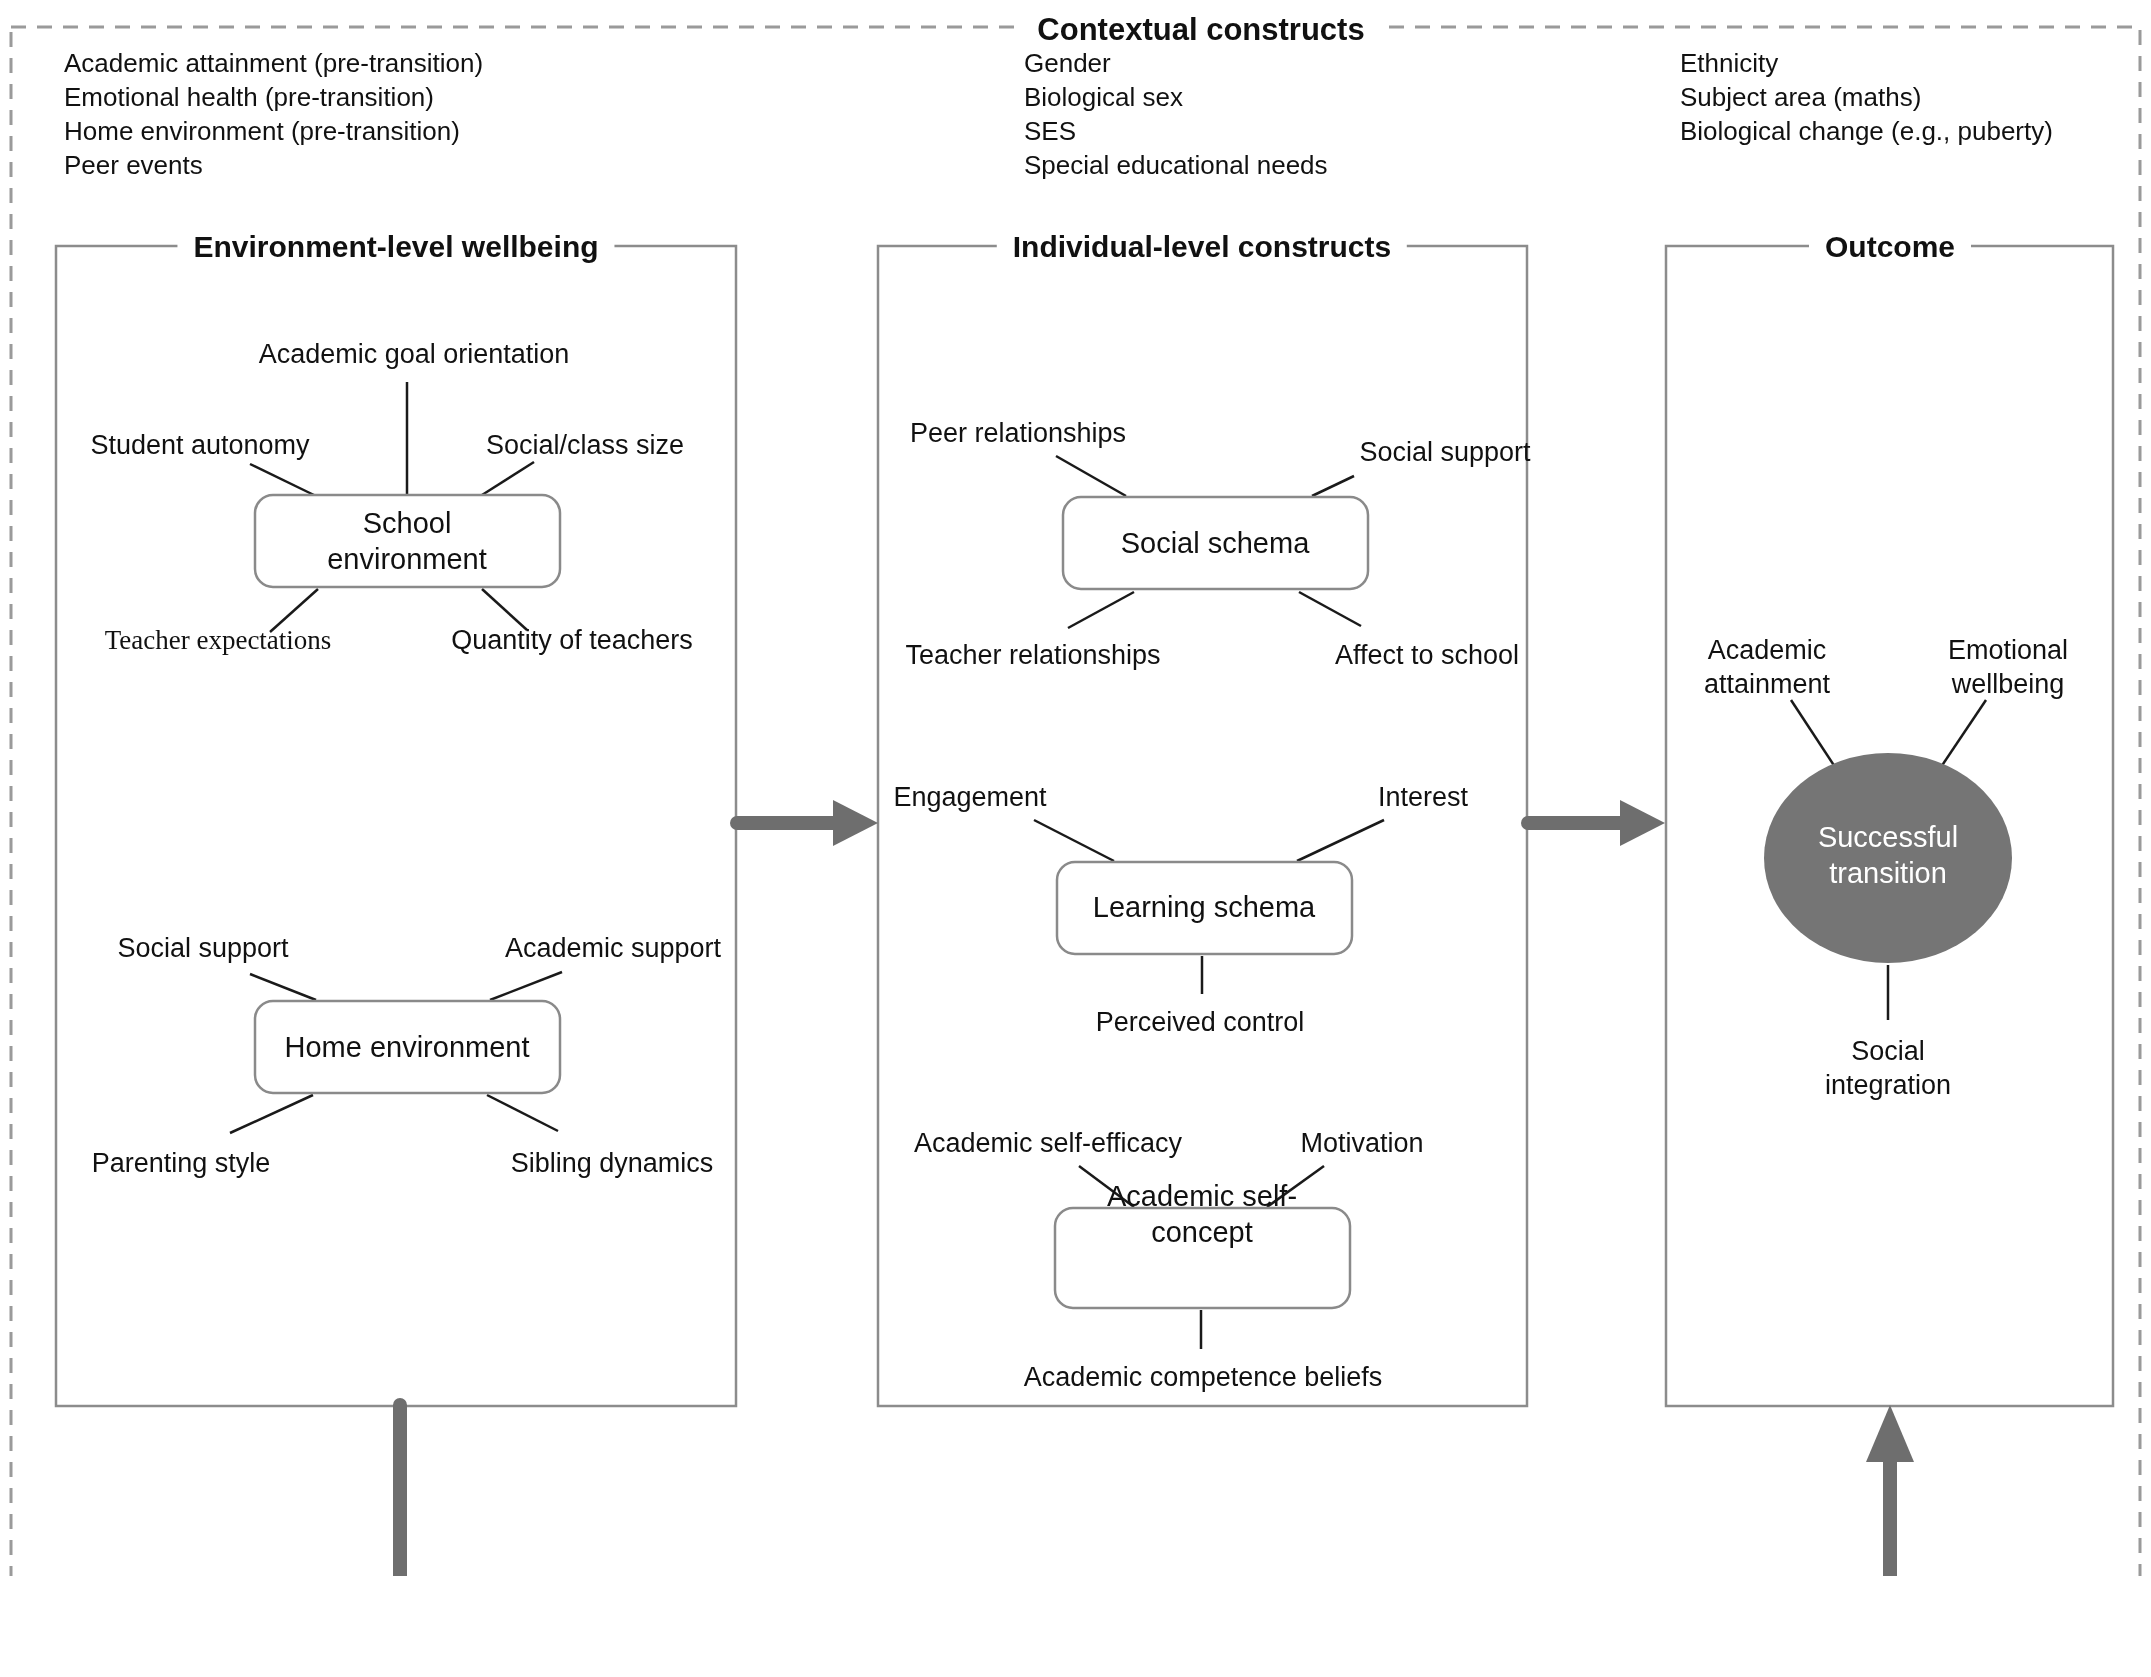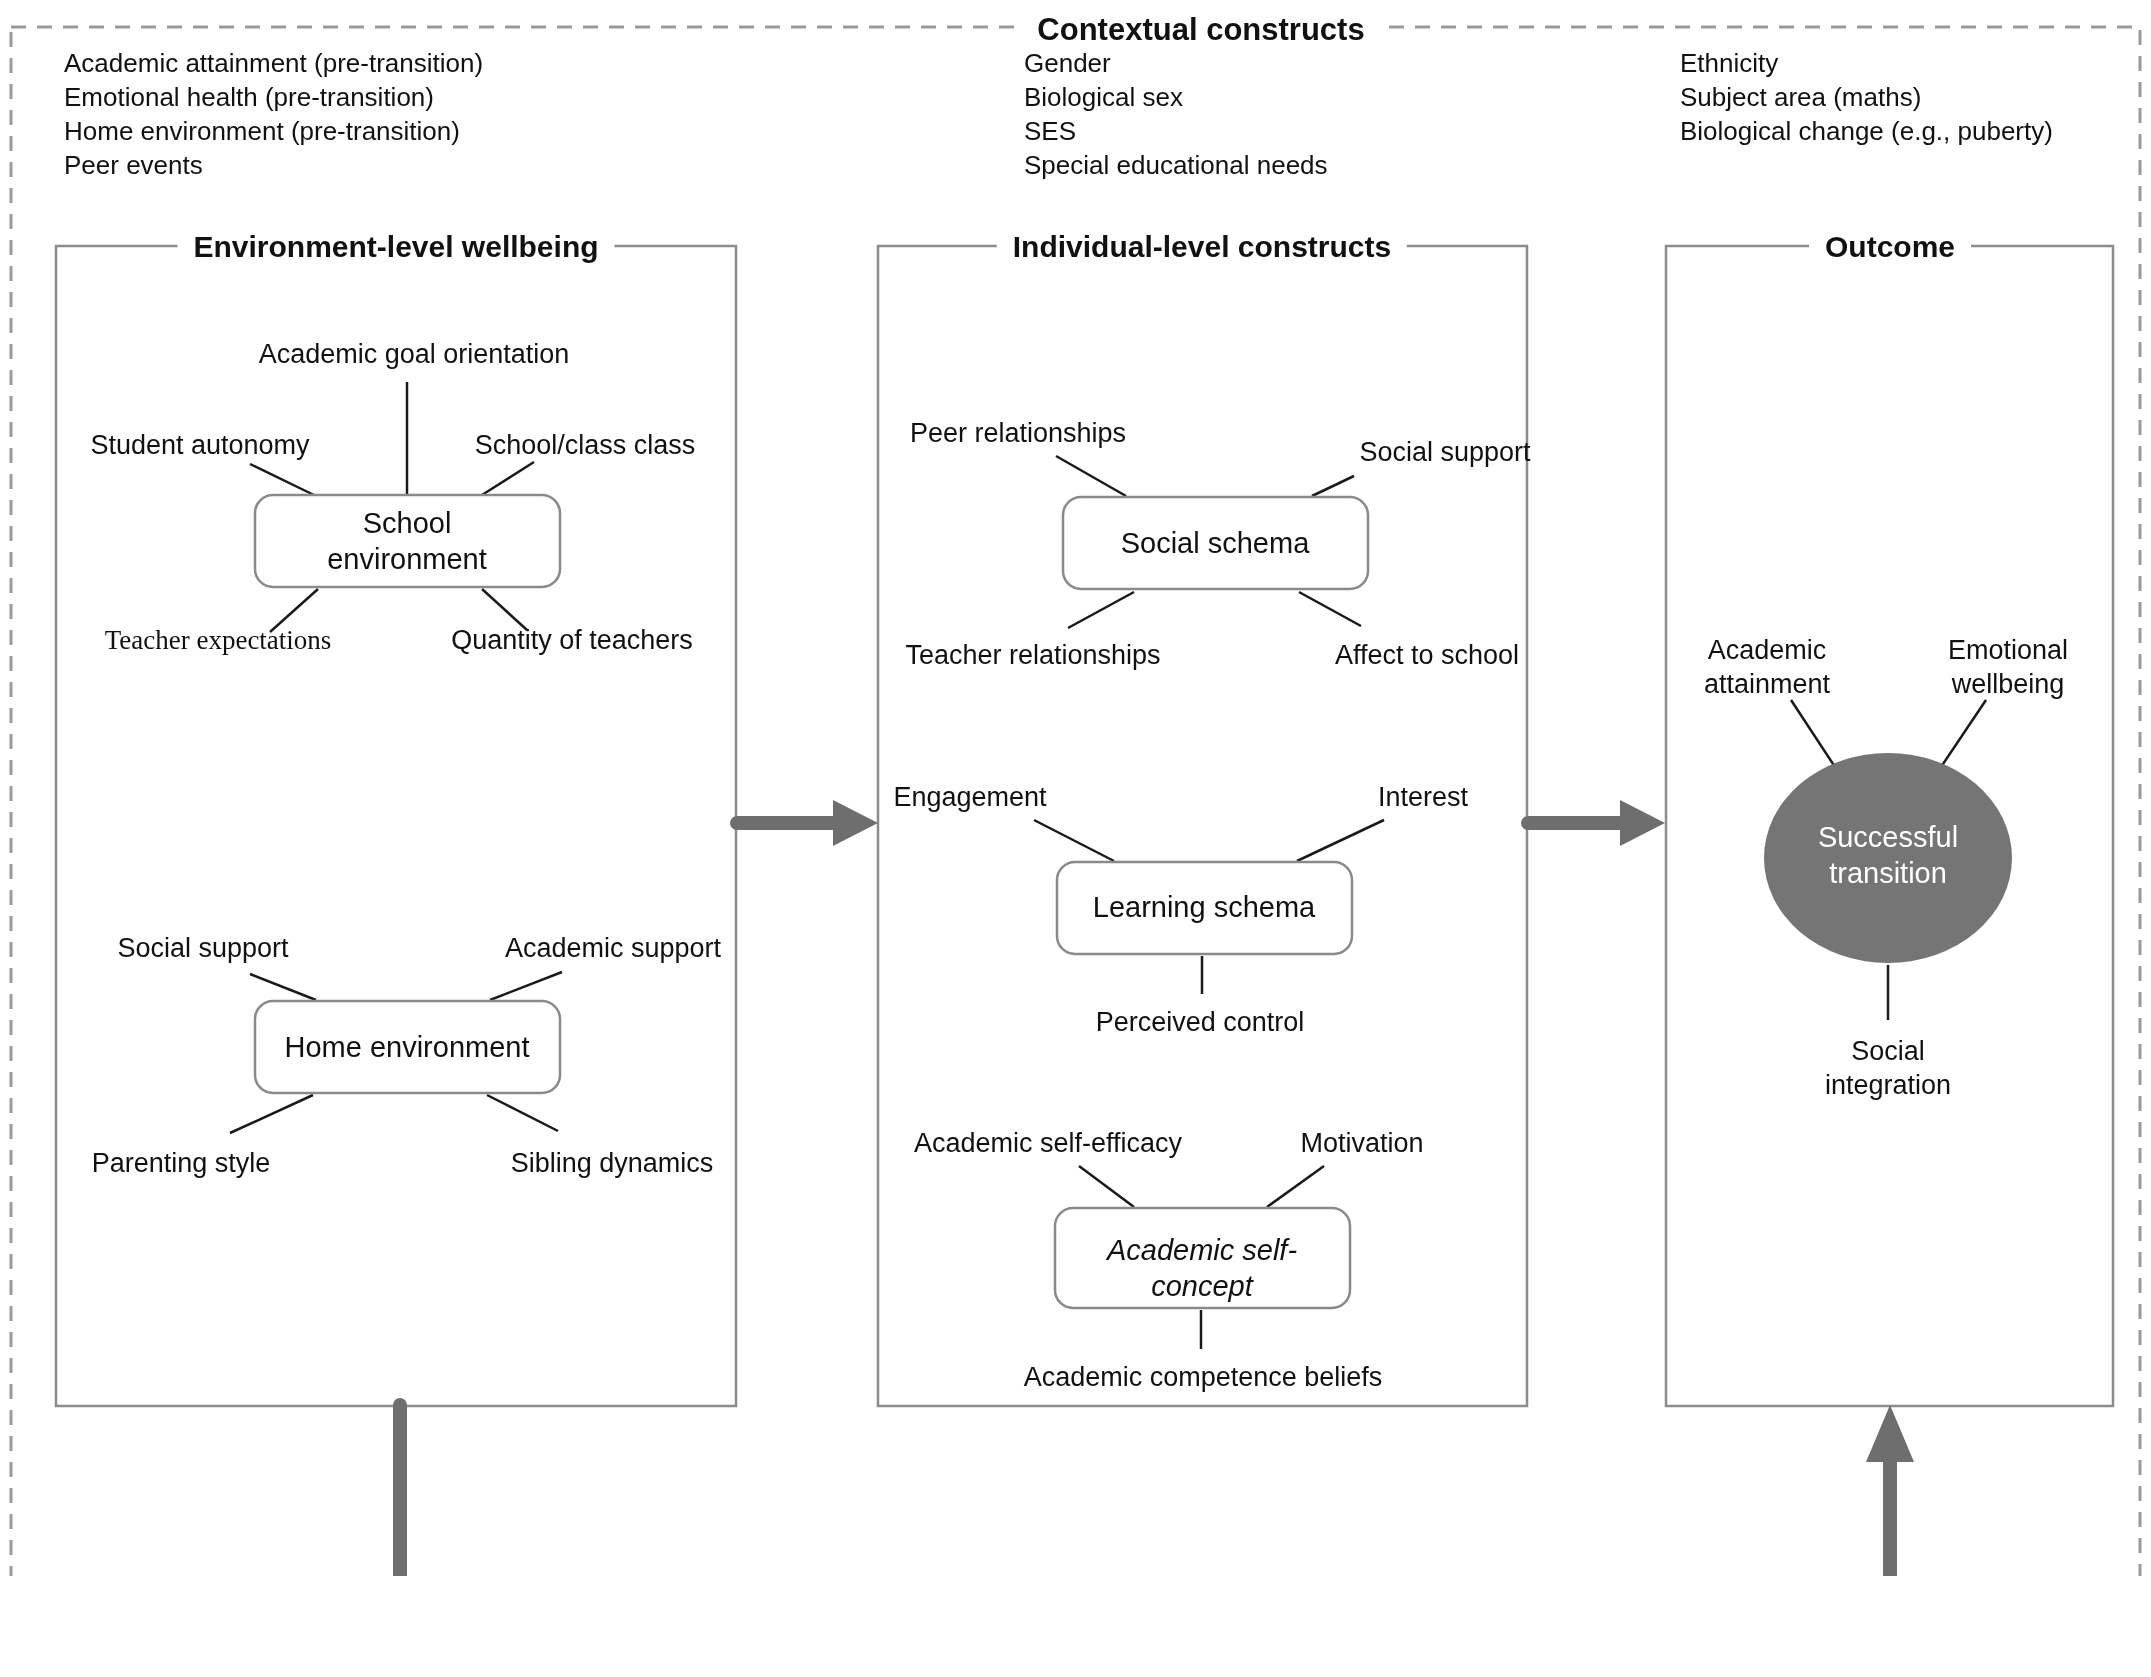--- a/index.html
+++ b/index.html
@@ -146,21 +146,21 @@
     <div>Subject area (maths)</div>
     <div>Biological change (e.g., puberty)</div>
   </div>
 
   <div class="lbl panel-title" style="left:396px;top:247px;">Environment-level wellbeing</div>
   <div class="lbl panel-title" style="left:1202px;top:247px;">Individual-level constructs</div>
   <div class="lbl panel-title" style="left:1890px;top:247px;">Outcome</div>
 
   <div class="lbl" style="left:414px;top:354px;text-align:center;">Academic goal orientation</div>
   <div class="lbl" style="left:200px;top:445px;">Student autonomy</div>
-  <div class="lbl" style="left:585px;top:445px;">School/class class</div>
+  <div class="lbl" style="left:585px;top:445px;">Social/class size</div>
   <div class="lbl" style="left:218px;top:640px;font-family:Liberation Serif, serif;">Teacher expectations</div>
   <div class="lbl" style="left:572px;top:640px;">Quantity of teachers</div>
   <div class="lbl node-text" style="left:407px;top:541px;">School
 environment</div>
 
   <div class="lbl" style="left:203px;top:948px;">Social support</div>
   <div class="lbl" style="left:613px;top:948px;">Academic support</div>
   <div class="lbl" style="left:181px;top:1163px;">Parenting style</div>
   <div class="lbl" style="left:612px;top:1163px;">Sibling dynamics</div>
   <div class="lbl node-text" style="left:407px;top:1047px;">Home environment</div>
@@ -172,21 +172,21 @@
   <div class="lbl node-text" style="left:1215px;top:543px;">Social schema</div>
 
   <div class="lbl" style="left:970px;top:797px;">Engagement</div>
   <div class="lbl" style="left:1423px;top:797px;">Interest</div>
   <div class="lbl" style="left:1200px;top:1022px;">Perceived control</div>
   <div class="lbl node-text" style="left:1204px;top:907px;">Learning schema</div>
 
   <div class="lbl" style="left:1048px;top:1143px;">Academic self-efficacy</div>
   <div class="lbl" style="left:1362px;top:1143px;">Motivation</div>
   <div class="lbl" style="left:1203px;top:1377px;">Academic competence beliefs</div>
-  <div class="lbl node-text" style="left:1202px;top:1268px;font-style:italic;">Academic self-
+  <div class="lbl node-text" style="left:1202px;top:1214px;">Academic self-
 concept</div>
 
   <div class="lbl multiline" style="left:1767px;top:667px;">Academic
 attainment</div>
   <div class="lbl multiline" style="left:2008px;top:667px;">Emotional
 wellbeing</div>
   <div class="lbl multiline" style="left:1888px;top:1068px;">Social
 integration</div>
   <div class="lbl node-text node-text-white" style="left:1888px;top:855px;">Successful
 transition</div>

